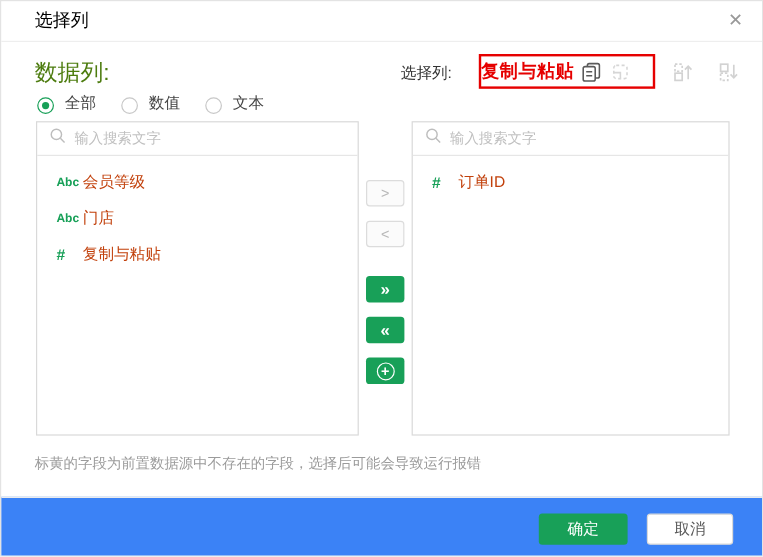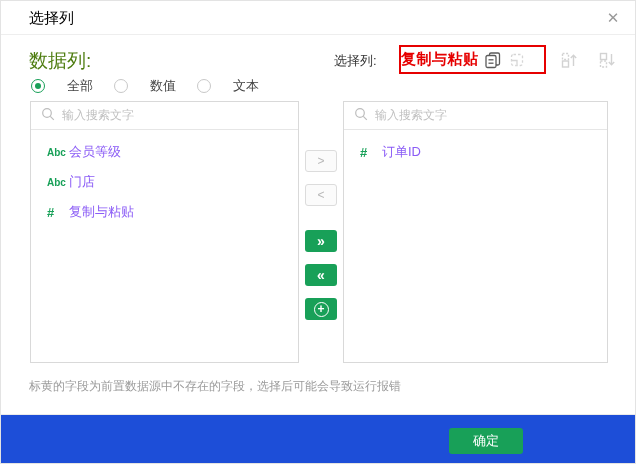--- a/index.html
+++ b/index.html
@@ -10,21 +10,21 @@
   .hdr { position:absolute; top:0; left:0; right:0; height:34px; border-bottom:1px solid #eeeeee; }
   .hdr-title { position:absolute; left:28px; top:0; line-height:33px; font-size:15px; color:#000000; }
   .close-btn { position:absolute; right:12px; top:7px; width:20px; height:20px; text-align:center; line-height:20px; font-size:15px; color:#999; cursor:pointer; }
 
   
   .datacol-label { position:absolute; left:28px; top:47px; font-size:19px; color:#4d7c0f;text-align:right; }
   .selectcol-label { position:absolute; left:333px; top:51px; font-size:13px; color:#333; }
 
   
   .radio-row { position:absolute; left:30px; top:76px; display:flex; align-items:center; }
-  .radio-group { display:flex; align-items:center; margin-right:21px; cursor:pointer;gap:13px; }
+  .radio-group { display:flex; align-items:flex-end; margin-right:21px; cursor:pointer; }
   .radio-circle { width:14px; height:14px; border-radius:50%; border:1px solid #c8c8c8; background:#fff; position:relative; }
   .radio-group.checked .radio-circle { border-color:#18a058; }
   .radio-group.checked .radio-circle::after { content:""; position:absolute; left:3px; top:3px; width:6px; height:6px; border-radius:50%; background:#18a058; }
   .radio-label { margin-left:9px; font-size:13px; color:#444; }
 
   
   .annot-box { position:absolute; left:398px; top:44px; width:147px; height:29px; border:2px solid #e60000; display:flex; align-items:center; padding-left:0; }
   .annot-text { font-family:"DejaVu Serif", serif; font-weight:bold; font-size:15px; color:#e60000; letter-spacing:0.5px; white-space:nowrap; }
   .hdr-ico { display:inline-flex; width:18px; height:18px; align-items:center; justify-content:center; }
   .ico-copy { margin-left:5px; cursor:pointer; }
@@ -37,34 +37,34 @@
   .panel-left  { left:29px;  width:269px; }
   .panel-right { left:342px; width:265px; }
   .search-row { height:28px; border-bottom:1px solid #e6e6e6; display:flex; align-items:center; padding:0 10px; }
   .search-input { border:none; outline:none; flex:1; margin-left:7px; font-size:12px; color:#333; font-family:Liberation Serif, serif; }
   .search-input::placeholder { color:#c0c0c0; }
   .item-list { padding-top:7px; }
   .field-item { height:30px; display:flex; align-items:center; padding-left:16px; cursor:pointer; }
   .type-ico { width:22px; color:#18a058; font-weight:bold; flex:0 0 22px; }
   .type-text { font-size:10px; }
   .type-num  { font-size:13px; }
-  .field-label { font-size:13px; color:#8b5cf6; }
+  .field-label { font-size:13px; color:#c2410c; }
 
   
   .tbtn { position:absolute; left:304px; width:32px; height:22px; border-radius:3px; display:flex; align-items:center; justify-content:center; cursor:pointer; }
   .tbtn-disabled { background:#fbfbfb; border:1px solid #dcdcdc; color:#b8b8b8; font-size:12px; }
   .tbtn-green { background:#18a058; color:#fff; font-size:14px; font-weight:bold; }
   .t-r  { top:149px; } .t-l  { top:183px; } .t-rr { top:229px; } .t-ll { top:263px; } .t-add { top:297px; }
   .plus-circle { width:15px; height:15px; border:1.4px solid #fff; border-radius:50%; display:flex; align-items:center; justify-content:center; font-size:12px; font-weight:bold; line-height:1; }
 
   
   .note { position:absolute; left:28px; top:377px; font-size:12px; color:#9b9b9b; }
 
   
-  .footer { position:absolute; left:0; top:413px; width:100%; height:51px; background:#1d4ed8; border-top:1px solid #ebebeb; }
+  .footer { position:absolute; left:0; top:413px; width:100%; height:51px; background:#3b82f6; border-top:1px solid #ebebeb; }
   .btn { position:absolute; top:13px; height:26px; border-radius:3px; font-size:13px; display:flex; align-items:center; justify-content:center; cursor:pointer; font-family:"Liberation Sans", sans-serif; }
   .btn-ok { left:448px; width:74px; background:#18a058; color:#fff; border:none; }
   .btn-cancel { left:538px; width:72px; background:#fff; color:#595959; border:1px solid #d9d9d9; }
 </style>
 </head>
 <body>
 
 <div class="dialog">
 
   <div class="hdr">
@@ -172,15 +172,16 @@
         <span class="type-ico type-num">#</span>
         <span class="field-label">订单ID</span>
       </div>
     </div>
   </div>
 
   <div class="note">标黄的字段为前置数据源中不存在的字段，选择后可能会导致运行报错</div>
 
   <div class="footer">
     <button class="btn btn-ok">确定</button>
+    <button class="btn btn-cancel">取消</button>
   </div>
 
 </div>
 
 </body></html>

